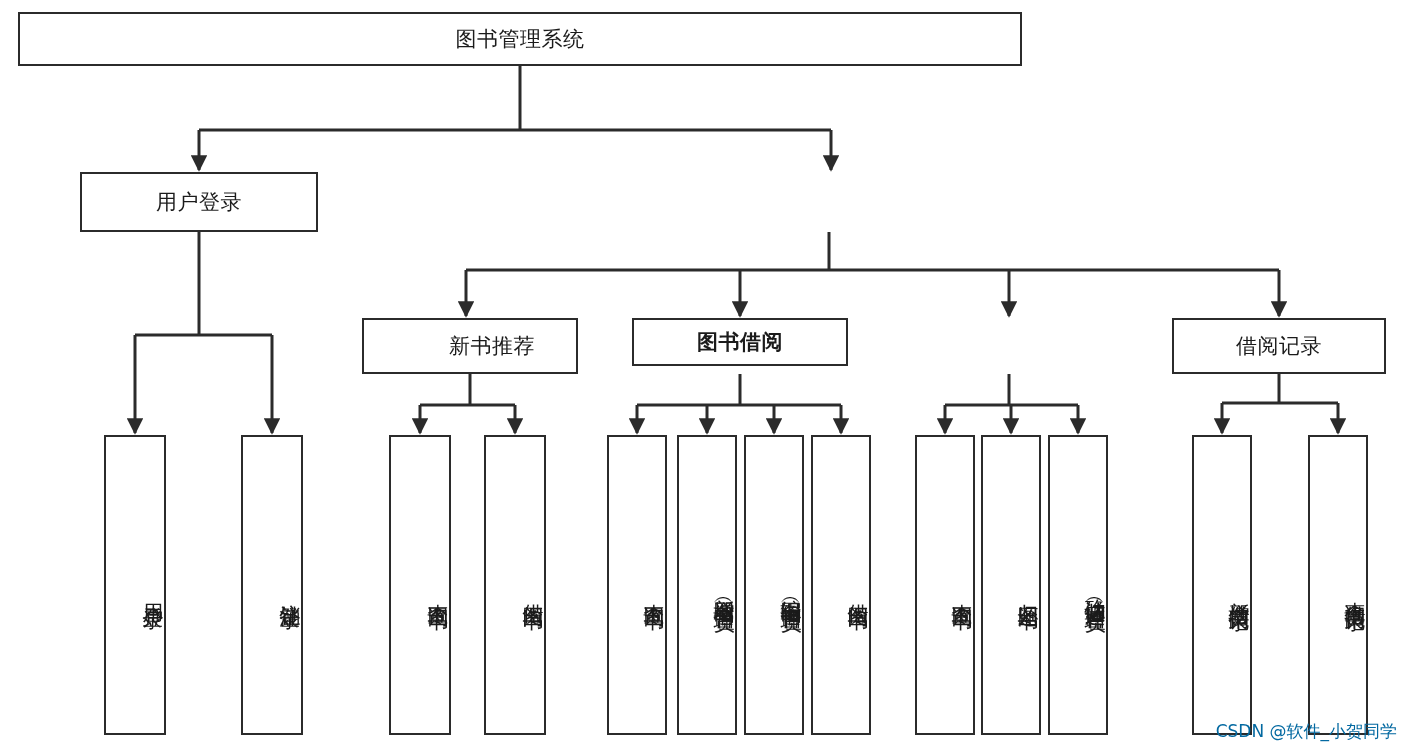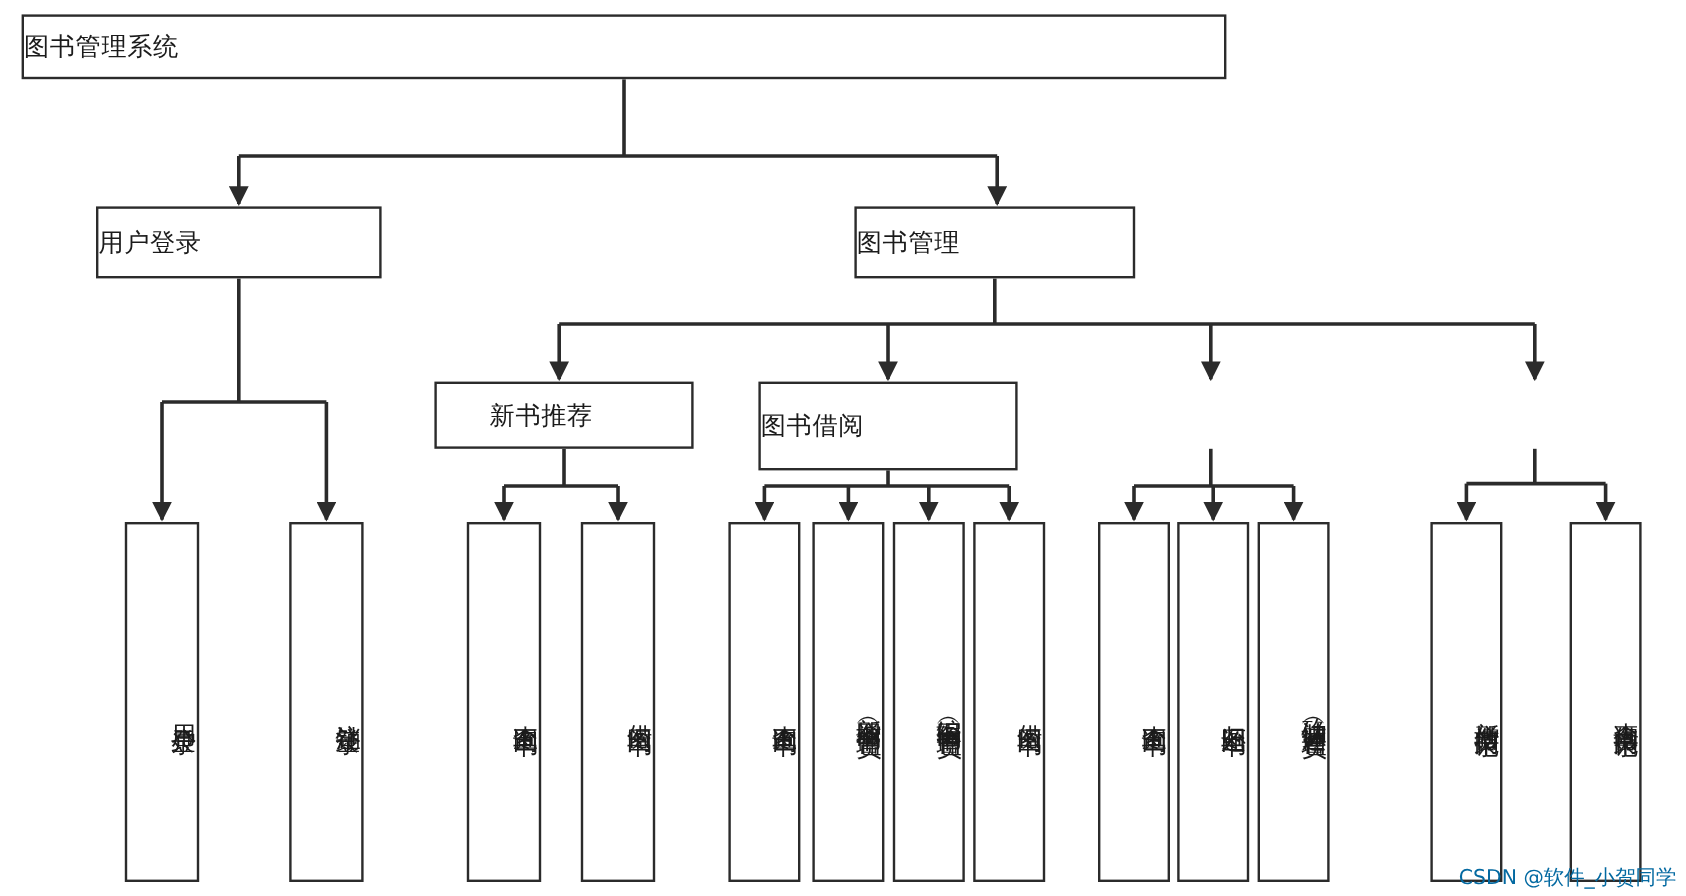--- a/index.html
+++ b/index.html
@@ -26,20 +26,21 @@
     width: 1405px;
     height: 747px;
   }
   .node {
     position: absolute;
     box-sizing: border-box;
     background: #ffffff;
     border: 2.5px solid #2b2b2b;
     display: flex;
     align-items: center;
+    justify-content: center;
     color: #1b1b1b;
   }
   .node-h {
     font-size: 21px;
     letter-spacing: 0.5px;
     white-space: nowrap;
   }
   .node-v {
     font-size: 21px;
     writing-mode: vertical-rl;
@@ -117,29 +118,29 @@
     </g>
   </svg>
 
   <div class="node node-h" style="left:18px; top:12px; width:1004px; height:54px;">
     <span>图书管理系统</span>
   </div>
 
   <div class="node node-h" style="left:80px; top:172px; width:238px; height:60px;">
     <span>用户登录</span>
   </div>
-  <div class="node node-h" style="left:712px; top:172px; width:234px; height:60px;">
-    <span>图书管理</span>
-  </div>
 
   <div class="node node-h" style="left:362px; top:318px; width:216px; height:56px;padding-left:44px;">
     <span>新书推荐</span>
   </div>
-  <div class="node node-h" style="left:632px; top:318px; width:216px; height:74px;">
+  <div class="node node-h" style="left:632px; top:318px; width:216px; height:48px;font-weight:bold;">
     <span>图书借阅</span>
+  </div>
+  <div class="node node-h" style="left:1172px; top:318px; width:214px; height:56px;">
+    <span>借阅记录</span>
   </div>
 
   <div class="node node-v" style="left:104px; top:435px; width:62px; height:300px;">
     <span>用户登录</span>
   </div>
   <div class="node node-v" style="left:241px; top:435px; width:62px; height:300px;">
     <span>注销登录</span>
   </div>
 
   <div class="node node-v" style="left:389px; top:435px; width:62px; height:300px;">

